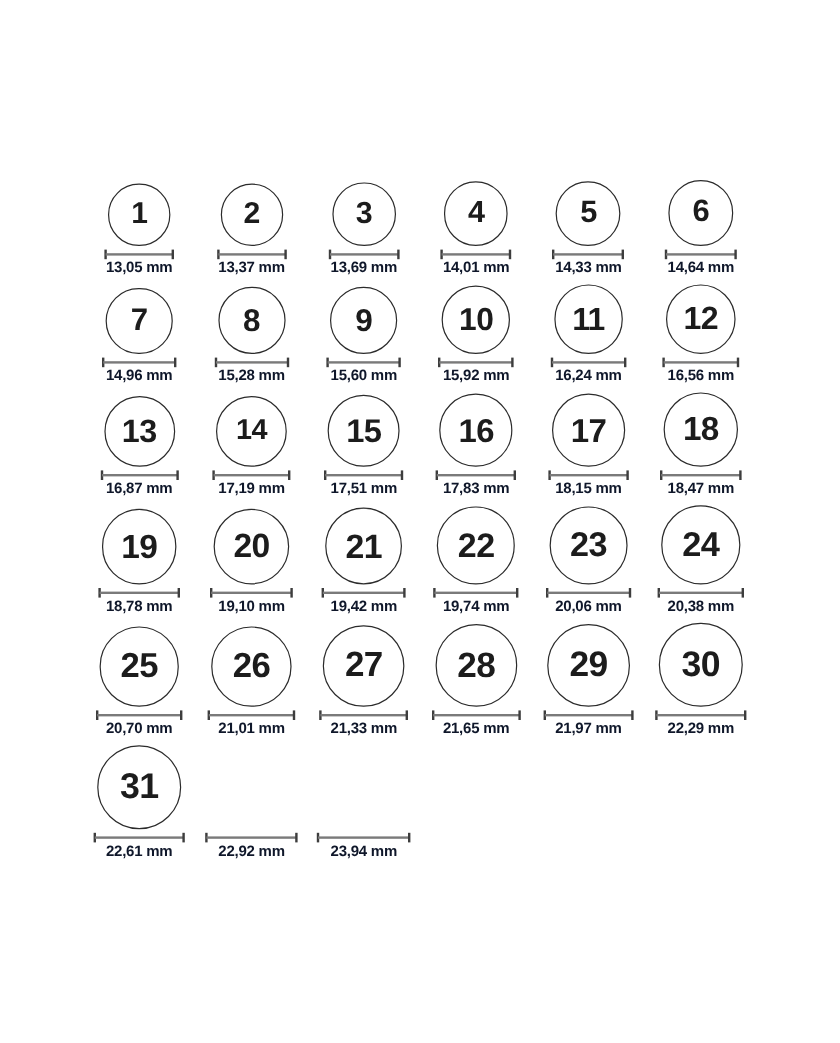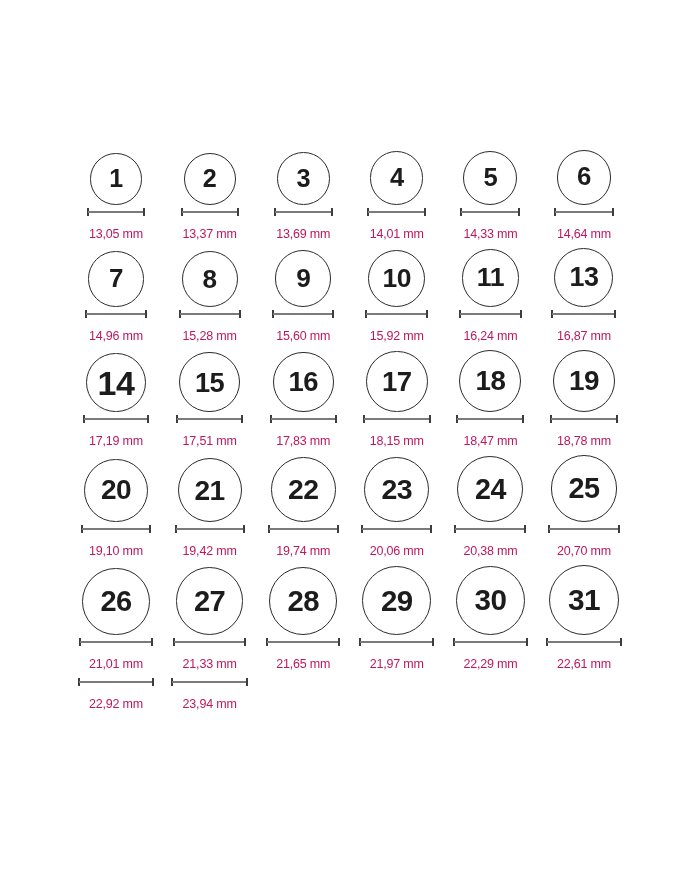--- a/index.html
+++ b/index.html
@@ -63,25 +63,25 @@
   .ruler::after { right: 0; }
   .ruler-line {
     position: absolute;
     left: 1px;
     right: 1px;
     top: 3px;
     height: 2px;
     background: #7a7a7a;
   }
   .label {
-    margin-top: 12px;
+    margin-top: 1px;
     font-size: 12.5px;
     line-height: 12px;
-    font-weight: 400;
-    color: #be185d;
+    font-weight: 700;
+    color: #0f172a;
     letter-spacing: -0.2px;
     white-space: nowrap;
   }
 </style>
 </head>
 <body>
 
 <div class="page">
   <div class="grid" id="ring-grid">
   <div class="cell">
@@ -187,34 +187,43 @@
   <div class="cell">
     <div class="circle" style="width: 57.75px; height: 57.75px;">
       <span class="num" style="font-size: 26.6px;">11</span>
     </div>
     <div class="ruler" style="width: 63.75px;">
       <div class="ruler-line"></div>
     </div>
     <div class="label">16,24 mm</div>
   </div>
 
+  <div class="cell">
+    <div class="circle" style="width: 58.375px; height: 58.375px;">
+      <span class="num" style="font-size: 26.76px;">12</span>
+    </div>
+    <div class="ruler" style="width: 64.375px;">
+      <div class="ruler-line"></div>
+    </div>
+    <div class="label">16,56 mm</div>
+  </div>
 
   <div class="cell">
     <div class="circle" style="width: 59px; height: 59px;">
       <span class="num" style="font-size: 26.92px;">13</span>
     </div>
     <div class="ruler" style="width: 65px;">
       <div class="ruler-line"></div>
     </div>
     <div class="label">16,87 mm</div>
   </div>
 
   <div class="cell">
     <div class="circle" style="width: 59.625px; height: 59.625px;">
-      <span class="num" style="font-size: 34px;">14</span>
+      <span class="num" style="font-size: 24px;">14</span>
     </div>
     <div class="ruler" style="width: 65.625px;">
       <div class="ruler-line"></div>
     </div>
     <div class="label">17,19 mm</div>
   </div>
 
   <div class="cell">
     <div class="circle" style="width: 60.25px; height: 60.25px;">
       <span class="num" style="font-size: 27.24px;">15</span>

